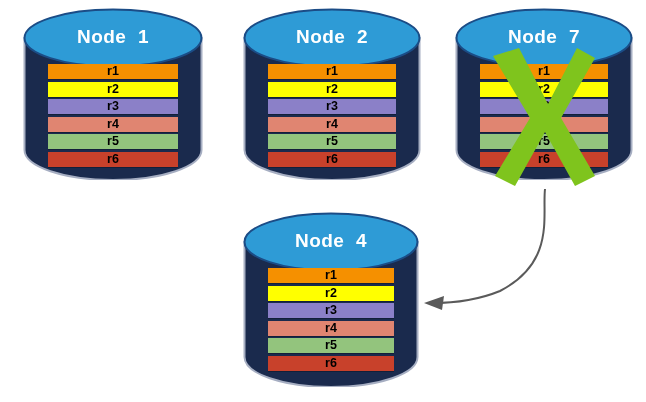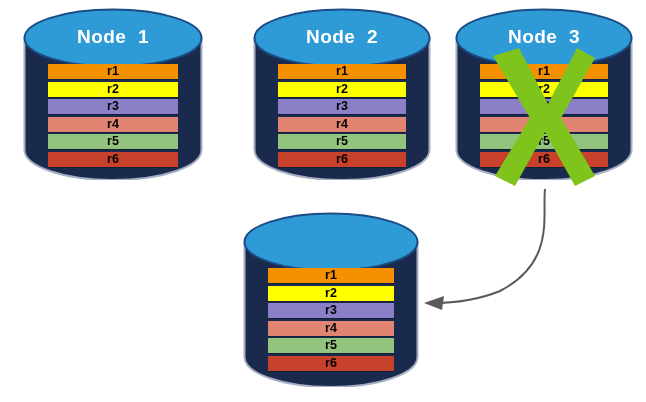--- a/index.html
+++ b/index.html
@@ -89,61 +89,62 @@
     <div class="rows" style="top:56px; padding:0 25px; box-sizing:border-box;">
       <div class="row" style="background:#F59000;">r1</div>
       <div class="row" style="background:#FFFF00;">r2</div>
       <div class="row" style="background:#8B80C8;">r3</div>
       <div class="row" style="background:#E08571;">r4</div>
       <div class="row" style="background:#93C47D;">r5</div>
       <div class="row" style="background:#C8412B;">r6</div>
     </div>
   </div>
 
-  <div class="node" style="left:243px; top:8px; width:178px; height:172px;margin-left:10px;">
+  <div class="node" style="left:243px; top:8px; width:178px; height:172px;">
     <svg class="node-body" viewBox="0 0 178 172" preserveAspectRatio="none">
       <path d="M1.5,30 L1.5,142 A87.5,30 0 0 0 176.5,142 L176.5,30 Z" fill="#1A2A4D" stroke="#A6AEC2" stroke-width="2"></path>
       <ellipse cx="89" cy="30" rx="87.5" ry="28.5" fill="#2E9BD6" stroke="#1B4C86" stroke-width="2"></ellipse>
     </svg>
     <div class="node-title" style="top:18px; font-size:19px;">Node  2</div>
     <div class="rows" style="top:56px; padding:0 25px; box-sizing:border-box;">
       <div class="row" style="background:#F59000;">r1</div>
       <div class="row" style="background:#FFFF00;">r2</div>
       <div class="row" style="background:#8B80C8;">r3</div>
       <div class="row" style="background:#E08571;">r4</div>
       <div class="row" style="background:#93C47D;">r5</div>
       <div class="row" style="background:#C8412B;">r6</div>
     </div>
   </div>
 
   <div class="node" style="left:455px; top:8px; width:178px; height:172px;">
     <svg class="node-body" viewBox="0 0 178 172" preserveAspectRatio="none">
       <path d="M1.5,30 L1.5,142 A87.5,30 0 0 0 176.5,142 L176.5,30 Z" fill="#1A2A4D" stroke="#A6AEC2" stroke-width="2"></path>
       <ellipse cx="89" cy="30" rx="87.5" ry="28.5" fill="#2E9BD6" stroke="#1B4C86" stroke-width="2"></ellipse>
     </svg>
-    <div class="node-title" style="top:18px; font-size:19px;">Node  3</div>
+    <div class="node-title" style="top:18px; font-size:19px;">Node  7</div>
     <div class="rows" style="top:56px; padding:0 25px; box-sizing:border-box;">
       <div class="row" style="background:#F59000;">r1</div>
       <div class="row" style="background:#FFFF00;">r2</div>
       <div class="row" style="background:#8B80C8;">r3</div>
       <div class="row" style="background:#E08571;">r4</div>
       <div class="row" style="background:#93C47D;">r5</div>
       <div class="row" style="background:#C8412B;">r6</div>
     </div>
   </div>
 
   <svg class="x-mark" style="left:489px; top:48px; width:110px; height:138px;" viewBox="0 0 110 138">
     <polygon points="4,8 30,0 59,56 88,0 106,10 72,70 106,128 86,138 56,84 26,138 6,128 41,70" fill="#7FC41D"></polygon>
   </svg>
 
   <div class="node" style="left:243px; top:212px; width:176px; height:175px;">
     <svg class="node-body" viewBox="0 0 176 175" preserveAspectRatio="none">
       <path d="M1.5,30 L1.5,145 A86.5,30 0 0 0 174.5,145 L174.5,30 Z" fill="#1A2A4D" stroke="#A6AEC2" stroke-width="2"></path>
       <ellipse cx="88" cy="30" rx="86.5" ry="28.5" fill="#2E9BD6" stroke="#1B4C86" stroke-width="2"></ellipse>
     </svg>
+    <div class="node-title" style="top:18px; font-size:19px;">Node  4</div>
     <div class="rows" style="top:56px; padding:0 25px; box-sizing:border-box;">
       <div class="row" style="background:#F59000;">r1</div>
       <div class="row" style="background:#FFFF00;">r2</div>
       <div class="row" style="background:#8B80C8;">r3</div>
       <div class="row" style="background:#E08571;">r4</div>
       <div class="row" style="background:#93C47D;">r5</div>
       <div class="row" style="background:#C8412B;">r6</div>
     </div>
   </div>
 

